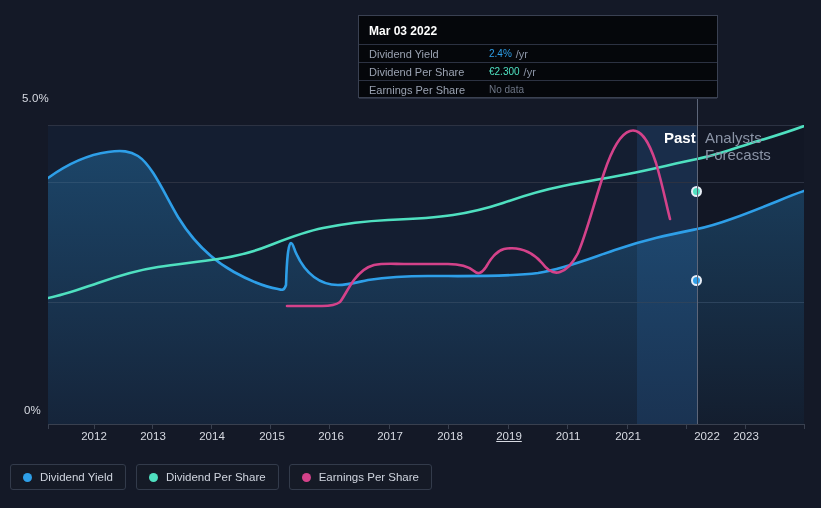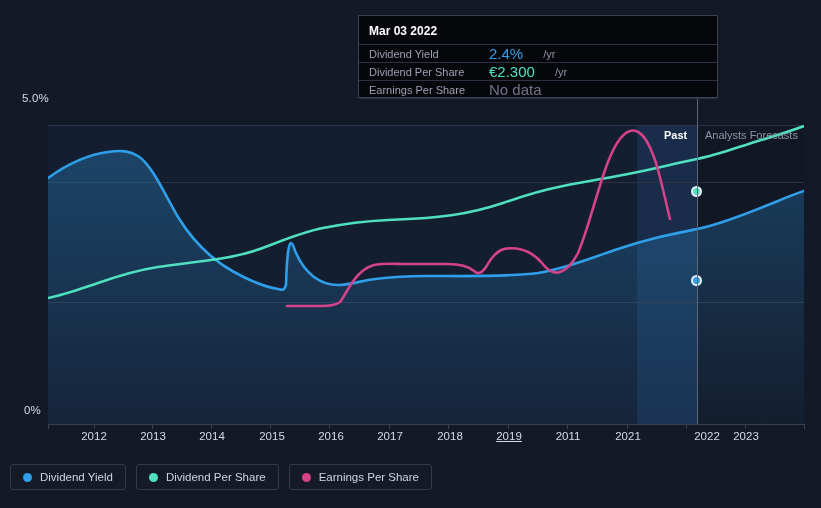--- a/index.html
+++ b/index.html
@@ -18,38 +18,38 @@
 
   .gridline{position:absolute;left:0;width:756px;height:1px;background:#2c3242;}
   .axis-bottom{position:absolute;left:48px;top:424px;width:757px;height:1px;background:#39404f;}
   .tick{position:absolute;top:424px;width:1px;height:5px;background:#39404f;}
 
   .ylabel{position:absolute;color:#d7dae2;font-size:11.5px;letter-spacing:.2px;}
   .xlabel{position:absolute;top:430px;color:#d7dae2;font-size:11.5px;text-align:center;width:46px;}
 
   
   #divider{position:absolute;left:697px;top:98px;width:1px;height:326px;background:#5d6679;}
-  .era{position:absolute;top:129px;font-size:11px;}
+  .era{position:absolute;top:129px;font-size:15px;}
   #era-past{left:664px;color:#ffffff;font-weight:bold;}
   #era-forecast{left:705px;color:#8b94a6;}
 
   
   .marker{position:absolute;width:11px;height:11px;border-radius:50%;border:2px solid #e8eef7;box-sizing:border-box;}
 
   
   #tooltip{
     position:absolute;left:358px;top:15px;width:360px;height:83px;
     background:#05070b;border:1px solid #3a4152;box-sizing:border-box;
     padding:0;
   }
   #tt-title{color:#ffffff;font-size:12px;font-weight:bold;padding:8px 0 6px 10px;}
   .tt-row{display:flex;align-items:center;border-top:1px solid #2c3242;height:17px;padding-left:10px;}
   .tt-label{color:#9aa2b1;font-size:11px;width:120px;}
-  .tt-val{font-size:15px;}
-  .tt-unit{color:#8b94a6;font-size:11px;margin-left:20px;}
+  .tt-val{font-size:10px;}
+  .tt-unit{color:#8b94a6;font-size:11px;margin-left:4px;}
   .v-blue{color:#2e9fe8;}
   .v-teal{color:#4fe0c0;}
   .v-none{color:#6d7585;}
 
   
   #legend{position:absolute;left:10px;top:464px;display:flex;gap:10px;}
   .legend-item{
     display:flex;align-items:center;gap:8px;
     border:1px solid #333b4b;border-radius:3px;
     padding:6px 12px;background:#151a26;

